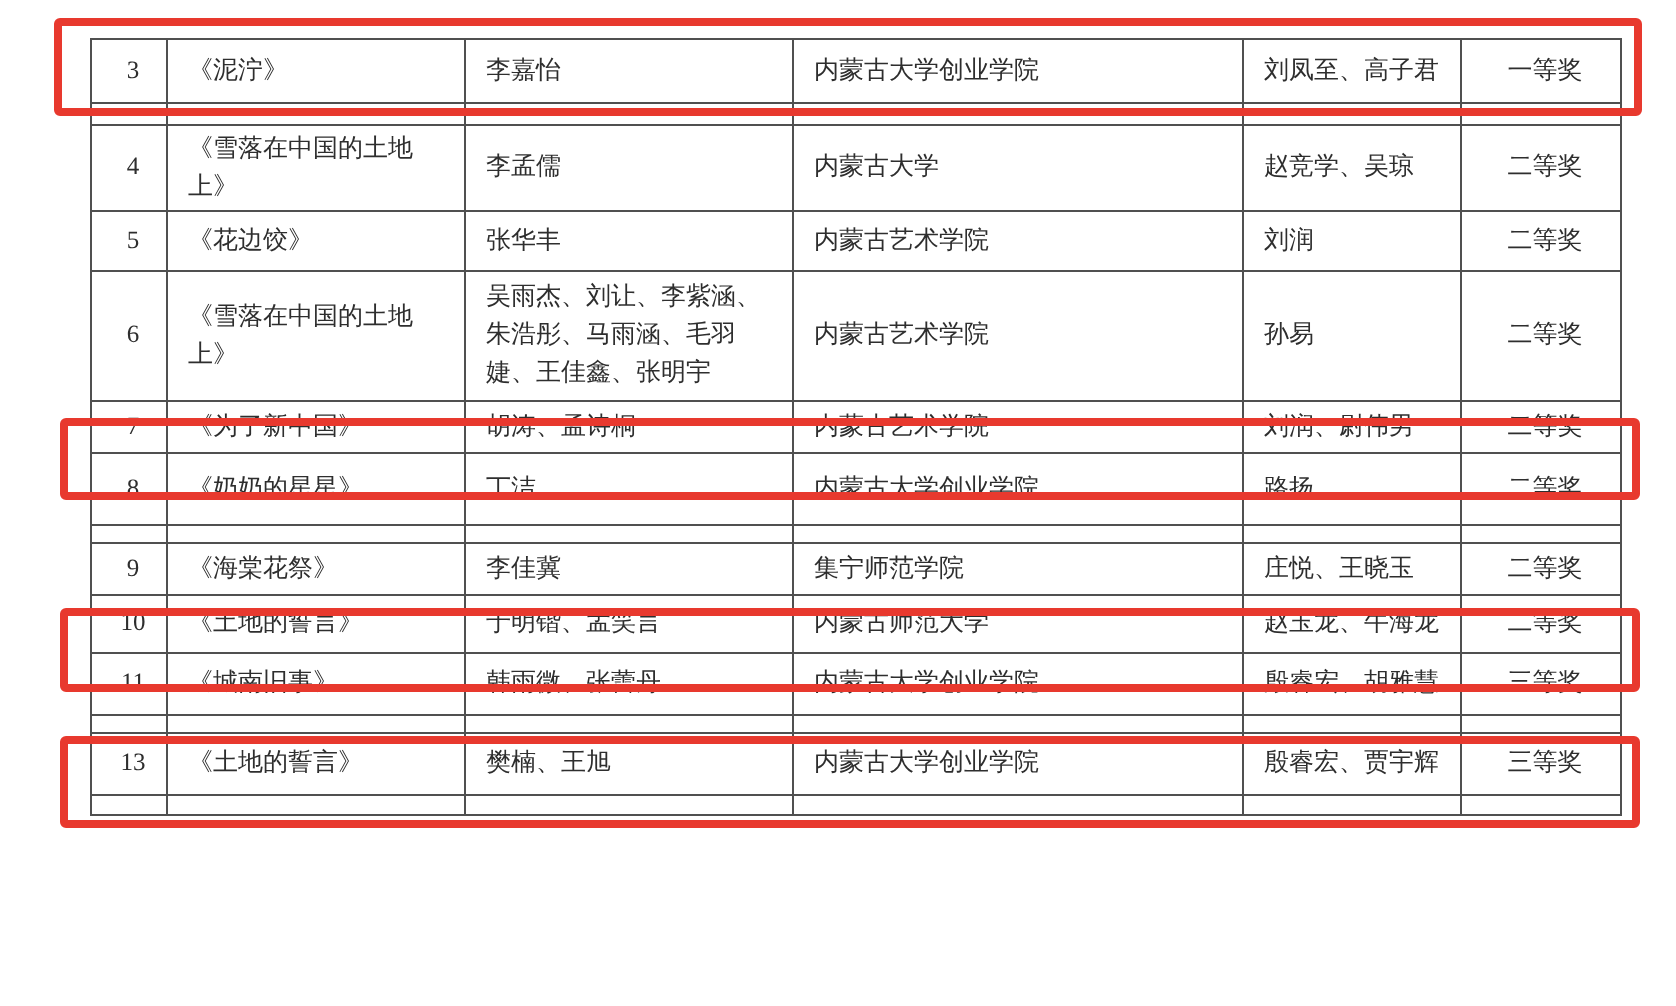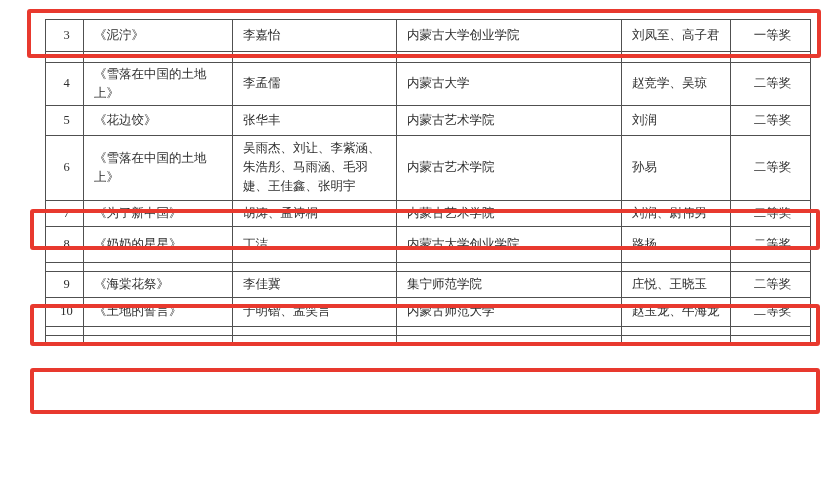--- a/index.html
+++ b/index.html
@@ -125,27 +125,43 @@
         <td class="c-award">二等奖</td>
       </tr>
       <tr style="height:29px">
         <td class="c-no">10</td>
         <td>《土地的誓言》</td>
         <td>于明锴、孟笑言</td>
         <td>内蒙古师范大学</td>
         <td>赵玉龙、牛海龙</td>
         <td class="c-award">二等奖</td>
       </tr>
+      <tr style="height:31px">
+        <td class="c-no">11</td>
+        <td>《城南旧事》</td>
+        <td>韩雨微、张蕾丹</td>
+        <td>内蒙古大学创业学院</td>
+        <td>殷睿宏、胡雅慧</td>
+        <td class="c-award">三等奖</td>
+      </tr>
       <tr class="sp" style="height:9px">
         <td></td>
           <td></td>
           <td></td>
           <td></td>
           <td></td>
           <td></td>
+      </tr>
+      <tr style="height:31px">
+        <td class="c-no">13</td>
+        <td>《土地的誓言》</td>
+        <td>樊楠、王旭</td>
+        <td>内蒙古大学创业学院</td>
+        <td>殷睿宏、贾宇辉</td>
+        <td class="c-award">三等奖</td>
       </tr>
       <tr class="sp" style="height:10px">
         <td></td>
           <td></td>
           <td></td>
           <td></td>
           <td></td>
           <td></td>
       </tr>
     </tbody>

